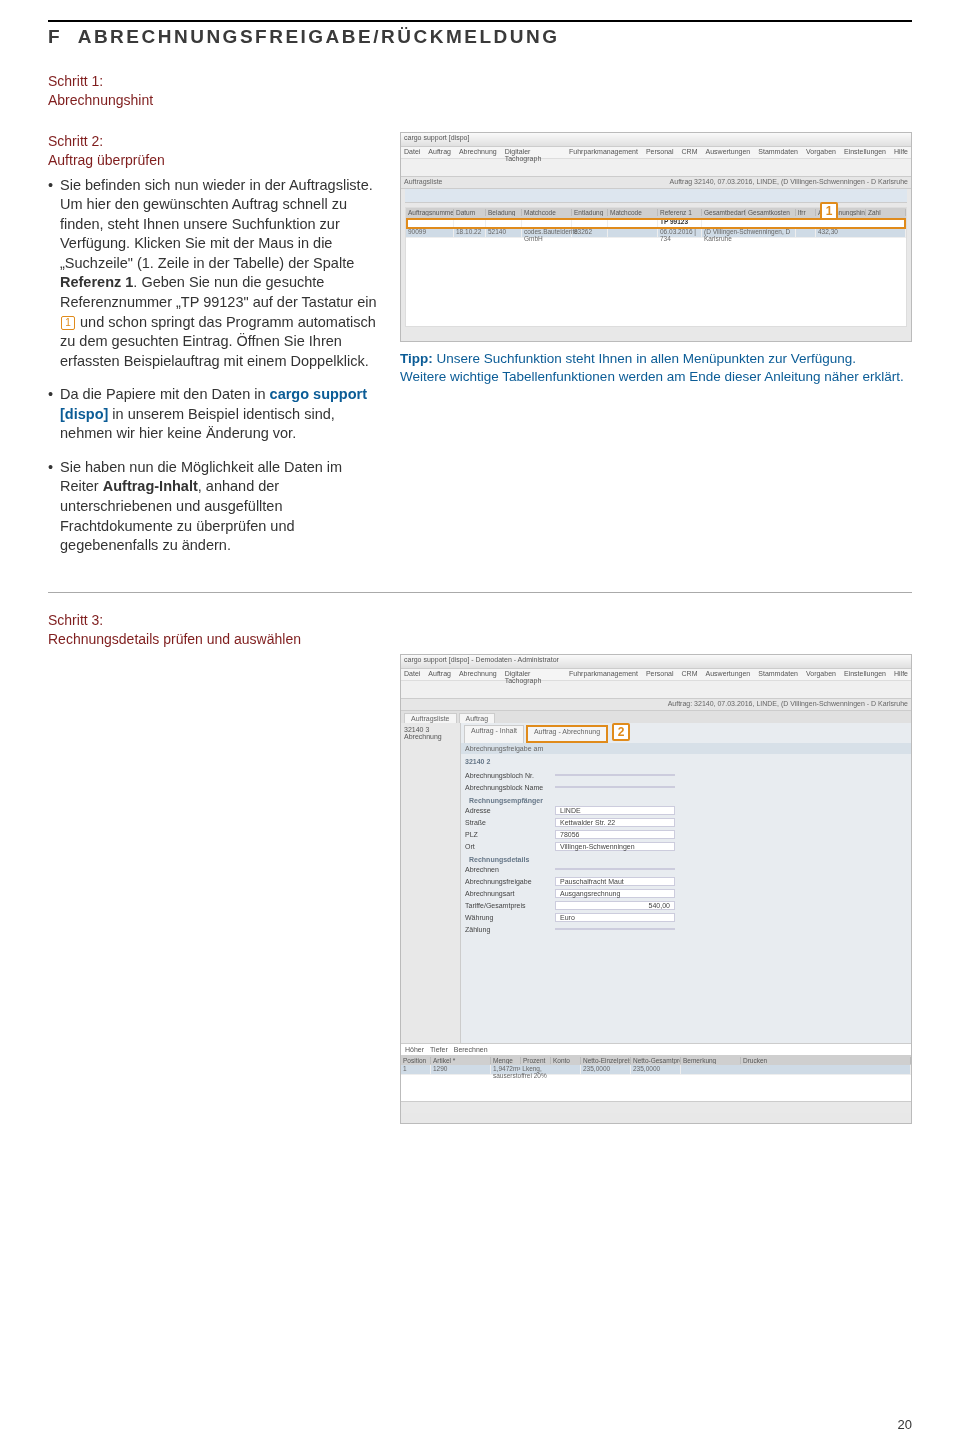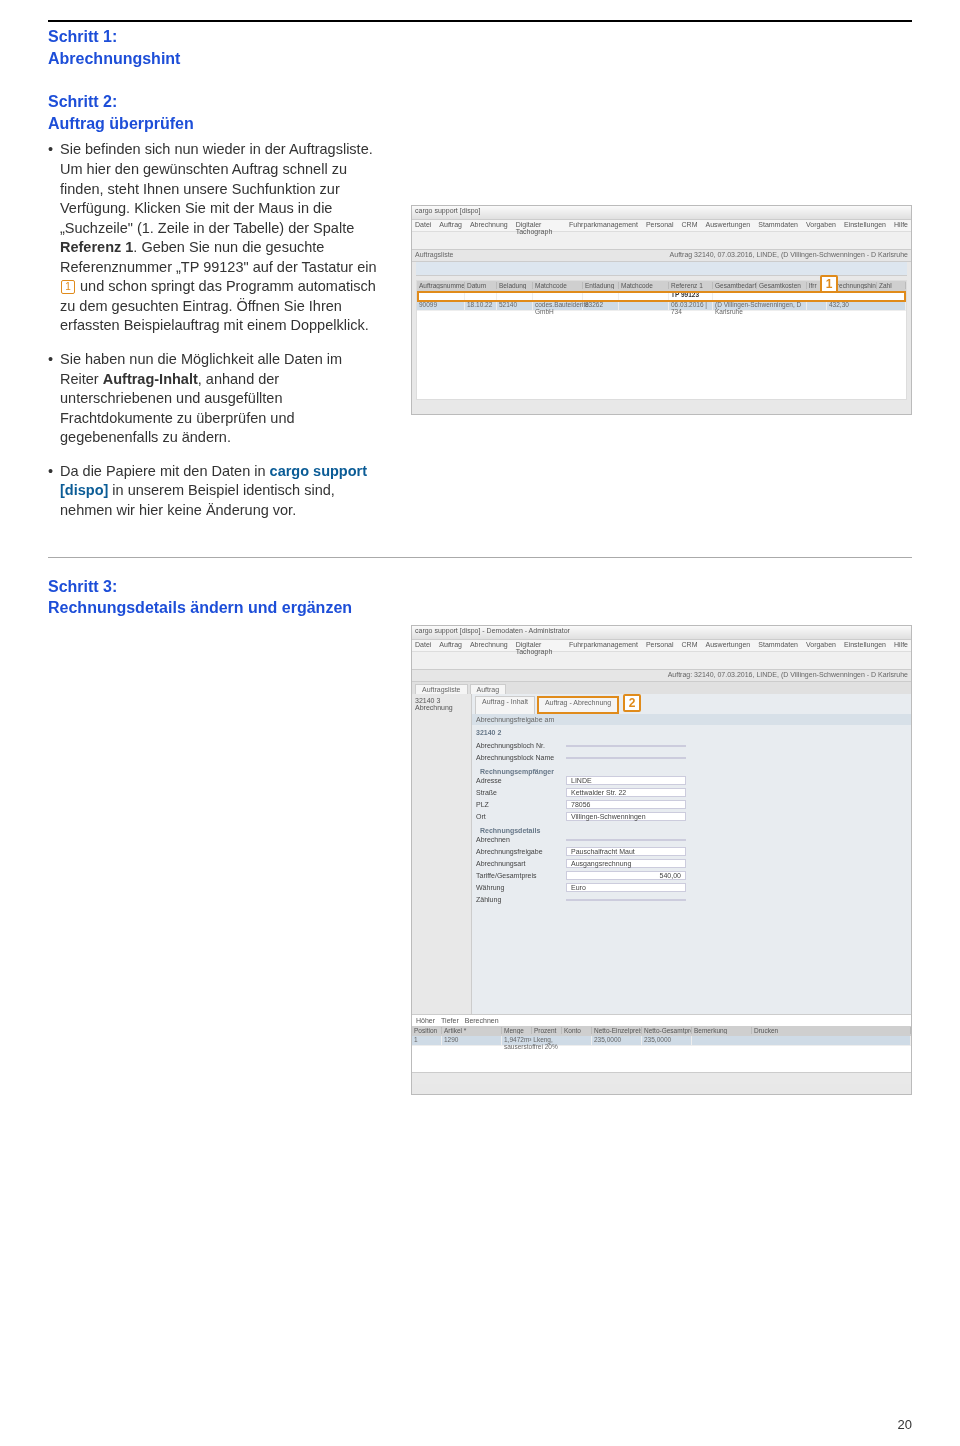--- a/index.html
+++ b/index.html
@@ -19,23 +19,23 @@
     margin-bottom: 4px;
   }
   .section-title {
     font-size: 19px;
     font-weight: bold;
     letter-spacing: 2.5px;
     color: #3a3a3a;
     margin-bottom: 24px;
   }
   .step-title {
-    color: #1d4ed8;
-    font-size: 16px;
-    font-weight: 700;
+    color: #7f1d1d;
+    font-size: 14px;
+    font-weight: 400;
     line-height: 1.35;
     margin-bottom: 6px;
   }
   .bullet-list {
     list-style: none;
     padding-left: 0;
     margin-bottom: 16px;
   }
   .bullet-list > li {
     position: relative;
@@ -49,22 +49,22 @@
     content: "•";
     position: absolute;
     left: 0;
     top: 0;
     color: #333;
   }
   .bold { font-weight: bold; }
   .blue-bold { color: #0b5c96; font-weight: bold; }
   .two-col {
     display: flex;
-    gap: 31px;
-    align-items: center;
+    gap: 20px;
+    align-items: flex-start;
     margin-bottom: 20px;
   }
   .left-col {
     width: 332px;
     flex: 0 0 332px;
   }
   .right-col {
     flex: 1;
   }
   .screen-box {
@@ -263,41 +263,44 @@
     padding: 1px 4px;
     display: flex;
     gap: 8px;
   }
 </style>
 </head>
 <body>
 
 <div class="page">
   <div class="top-rule"></div>
+  <div class="section-title">
+    <span>F</span>&nbsp;&nbsp;<span>ABRECHNUNGSFREIGABE/RÜCKMELDUNG</span>
+  </div>
 
   <div class="step-title">
     <span>Schritt 1:</span><br><span>Abrechnungshint</span>
   </div>
 
   <div style="height:16px"></div>
 
   <div class="two-col">
     <div class="left-col">
       <div class="step-title">
         <span>Schritt 2:</span><br><span>Auftrag überprüfen</span>
       </div>
       <ul class="bullet-list">
         <li>
           <span>Sie befinden sich nun wieder in der Auftragsliste. Um hier den gewünschten Auftrag schnell zu finden, steht Ihnen unsere Suchfunktion zur Verfügung. Klicken Sie mit der Maus in die „Suchzeile" (1. Zeile in der Tabelle) der Spalte </span><span class="bold">Referenz 1</span><span>. Geben Sie nun die gesuchte Referenznummer „TP 99123" auf der Tastatur ein </span><span class="inline-bubble">1</span><span> und schon springt das Programm automatisch zu dem gesuchten Eintrag. Öffnen Sie Ihren erfassten Beispielauftrag mit einem Doppelklick.</span>
         </li>
         <li>
-          <span>Sie haben nun die Möglichkeit alle Daten im Reiter </span><span class="bold">Auftrag-Inhalt</span><span>, anhand der unterschriebenen und ausgefüllten Frachtdokumente zu überprüfen und gegebenenfalls zu ändern.</span>
+          <span>Da die Papiere mit den Daten in </span><span class="blue-bold">cargo support [dispo]</span><span> in unserem Beispiel identisch sind, nehmen wir hier keine Änderung vor.</span>
         </li>
         <li>
-          <span>Da die Papiere mit den Daten in </span><span class="blue-bold">cargo support [dispo]</span><span> in unserem Beispiel identisch sind, nehmen wir hier keine Änderung vor.</span>
+          <span>Sie haben nun die Möglichkeit alle Daten im Reiter </span><span class="bold">Auftrag-Inhalt</span><span>, anhand der unterschriebenen und ausgefüllten Frachtdokumente zu überprüfen und gegebenenfalls zu ändern.</span>
         </li>
       </ul>
     </div>
     <div class="right-col">
 
       <div class="screen-box top">
         <div class="screen-titlebar"><span>cargo support [dispo]</span></div>
         <div class="screen-menubar">
           <span>Datei</span>
             <span>Auftrag</span>
@@ -352,27 +355,31 @@
             <div style="width:36px">83262</div>
             <div style="width:50px"></div>
             <div style="width:44px">06.03.2016 | 734</div>
             <div style="width:94px">(D Villingen-Schwenningen, D Karlsruhe</div>
             <div style="width:20px"></div>
             <div style="flex:1">432,30</div>
           </div>
           <div class="orange-bubble" style="top:-6px; right:68px;">1</div>
         </div>
       </div>
+      <div class="tip-block">
+        <span class="tip-label">Tipp:</span><span> Unsere Suchfunktion steht Ihnen in allen Menüpunkten zur Verfügung.</span><br>
+        <span>Weitere wichtige Tabellenfunktionen werden am Ende dieser Anleitung näher erklärt.</span>
+      </div>
     </div>
   </div>
 
   <hr class="mid-rule">
 
   <div class="step-title">
-    <span>Schritt 3:</span><br><span>Rechnungsdetails ändern und ergänzen</span>
+    <span>Schritt 3:</span><br><span>Rechnungsdetails prüfen und auswählen</span>
   </div>
   <div class="two-col">
     <div class="left-col">
       <ul class="bullet-list">
       </ul>
     </div>
     <div class="right-col">
 
       <div class="screen-box tall">
         <div class="screen-titlebar"><span>cargo support [dispo] - Demodaten - Administrator</span></div>

